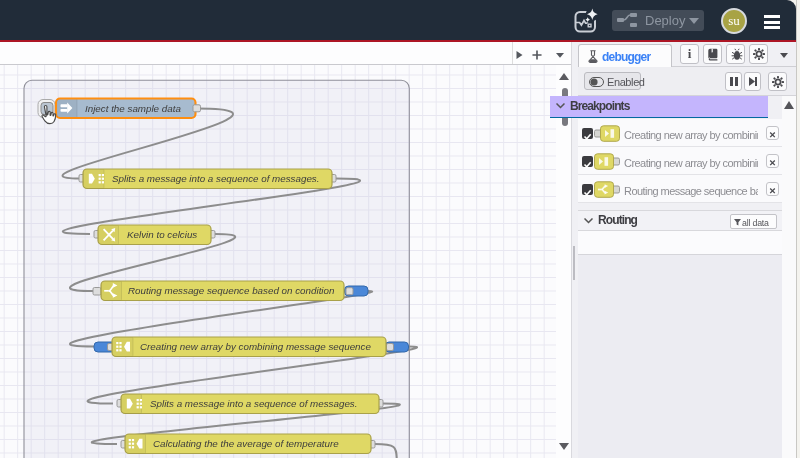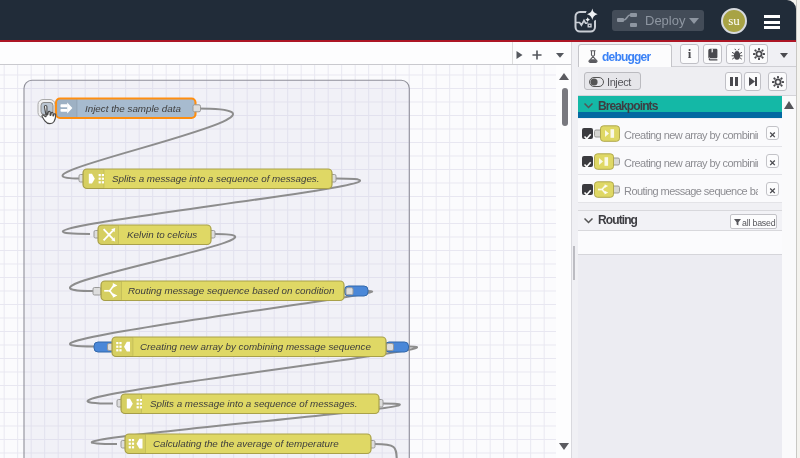--- a/index.html
+++ b/index.html
@@ -34,21 +34,21 @@
   #dbgtab{left:578px;top:44px;width:94px;height:23px;background:#fcfcfd;border:1px solid #c4c4c9;border-bottom:none;
           border-radius:3px 3px 0 0;box-sizing:border-box;z-index:3;}
   #dbgtab span{position:absolute;left:23px;top:5px;font-size:12px;letter-spacing:-0.8px;color:#3b82f6;font-weight:bold;}
   .tbtn{top:44px;width:19px;height:20px;background:#fbfbfc;border:1px solid #c0c0c6;border-radius:3px;box-sizing:border-box;}
   
   #dtoolbar{left:578px;top:67px;width:218px;height:29px;background:#eeeef2;border-bottom:1px solid #d4d4d9;box-sizing:border-box;}
   #enabled{left:584px;top:72px;width:57px;height:18px;background:#e6e6ea;border:1px solid #bbbbc0;border-radius:3px;box-sizing:border-box;}
   #enabled span{position:absolute;left:22px;top:3px;font-size:11px;letter-spacing:-0.4px;color:#55555a;}
   .dbtn{top:72px;height:19px;background:#fbfbfc;border:1px solid #c0c0c6;border-radius:3px;box-sizing:border-box;}
   
-  #bphdr{left:578px;top:96px;width:218px;height:22px;background:#14b8a6;border-bottom:6px solid #0369a1;box-sizing:border-box;}
+  #bphdr{left:550px;top:96px;width:218px;height:22px;background:#c4b5fd;border-bottom:1px solid #0369a1;box-sizing:border-box;}
   .shdr{font-size:12px;letter-spacing:-0.9px;font-weight:bold;color:#3d3d42;}
   .brow{left:578px;width:204px;height:28px;background:#fafafc;border-bottom:1px solid #e3e3e7;box-sizing:border-box;}
   .brow .btext{position:absolute;left:46px;top:9.5px;font-size:11px;letter-spacing:-0.55px;color:#8d8d92;white-space:nowrap;overflow:hidden;width:134px;}
   .cbx{position:absolute;left:4px;top:9px;width:11px;height:11px;background:#3b3b3f;border-radius:2px;}
   .xbtn{position:absolute;left:188px;top:6.5px;width:13px;height:14px;background:#fcfcfd;border:1px solid #c3c3c8;
         border-radius:3px;box-sizing:border-box;}
   #msghdr{left:578px;top:210px;width:218px;height:21px;background:#f2f2f6;border-top:1px solid #d8d8dc;border-bottom:1px solid #d8d8dc;box-sizing:border-box;}
   #msgrow{left:578px;top:231px;width:218px;height:24px;background:#fbfbfd;border-bottom:1px solid #d5d5da;box-sizing:border-box;}
   #msgbody{left:578px;top:255px;width:205px;height:203px;background:#ececf2;}
   #sbgutter{left:782px;top:96px;width:14px;height:362px;background:#fafafb;}
@@ -306,21 +306,21 @@
   </svg>
 </div>
 <div class="abs tri" style="left:780px;top:53px;border-left:4px solid transparent;border-right:4px solid transparent;border-top:5px solid #4a4a4f;"></div>
 
 <div class="abs" id="dtoolbar"></div>
 <div class="abs" id="enabled">
   <svg class="abs" style="left:3.5px;top:3.5px" width="15" height="10" viewBox="0 0 15 10">
     <rect x="0.5" y="0.5" width="14" height="9" rx="4.5" fill="none" stroke="#555" stroke-width="1"></rect>
     <circle cx="5" cy="5" r="3.6" fill="#555"></circle>
   </svg>
-  <span>Inject</span>
+  <span>Enabled</span>
 </div>
 <div class="abs dbtn" style="left:725px;width:17px;">
   <svg class="abs" style="left:4px;top:4px" width="8" height="9">
       <rect x="0" y="0" width="3" height="9" fill="#4a4a4f"></rect>
       <rect x="5" y="0" width="3" height="9" fill="#4a4a4f"></rect>
     </svg>
 </div>
 <div class="abs dbtn" style="left:744px;width:17px;">
   <svg class="abs" style="left:4px;top:4px" width="8" height="9">
       <path d="M0 0 L6 4.5 0 9 Z" fill="#4a4a4f"></path>
@@ -411,20 +411,20 @@
 
 <div class="abs" id="msghdr">
   <svg class="abs" style="left:6px;top:7px" width="9" height="6">
       <path d="M0.5 0.5 L4.5 4.5 L8.5 0.5" fill="none" stroke="#555" stroke-width="1.5"></path>
     </svg>
   <span class="shdr abs" style="left:20px;top:2px">Routing</span>
   <div class="abs" style="left:152px;top:3px;width:47px;height:15px;background:#fcfcfd;border:1px solid #c3c3c8;border-radius:2px;box-sizing:border-box;">
     <svg class="abs" style="left:3px;top:4px" width="7" height="7">
         <path d="M0 0 h7 l-2.6 3.2 v3.4 l-1.8 -1.1 v-2.3 Z" fill="#55555a"></path>
       </svg>
-    <span class="abs" style="left:11px;top:2.5px;font-size:8.8px;letter-spacing:-0.2px;color:#55555a;white-space:nowrap;">all based</span>
+    <span class="abs" style="left:11px;top:2.5px;font-size:8.8px;letter-spacing:-0.2px;color:#55555a;white-space:nowrap;">all data</span>
   </div>
 </div>
 <div class="abs" id="msgrow"></div>
 <div class="abs" id="msgbody"></div>
 
 <div class="abs" id="sbgutter"></div>
 <div class="abs tri" style="left:784px;top:101px;border-left:5px solid transparent;border-right:5px solid transparent;border-bottom:8px solid #55555a;"></div>
 
 </body></html>

